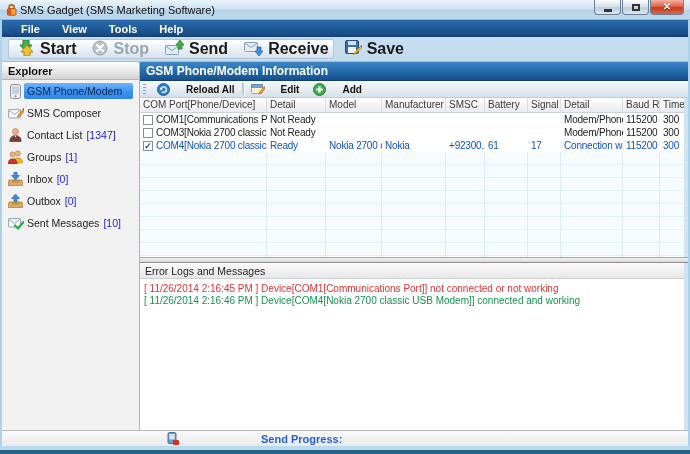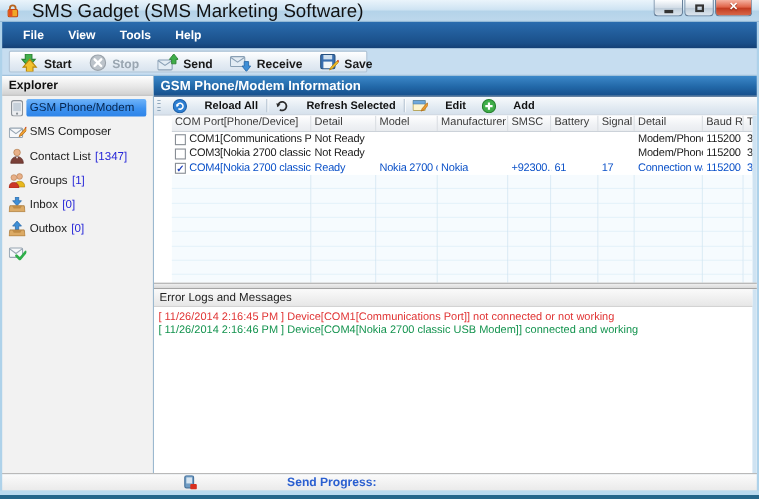--- a/index.html
+++ b/index.html
@@ -4,39 +4,39 @@
 <style>
   * { box-sizing: border-box; margin: 0; padding: 0; }
   html,body { width:690px; height:454px; overflow:hidden; }
   body { font-family:"Liberation Sans", sans-serif; background:#aed2ea; }
 
   .window { width:690px; height:454px; display:flex; flex-direction:column; background:#aed2ea; }
 
   
   .titlebar { height:20px; background:linear-gradient(180deg,#eaf4fb 0%,#cfe4f3 45%,#b4d3e9 55%,#bdd8ec 100%);
     display:flex; align-items:center; padding-left:5px; position:relative; border-bottom:1px solid #93b9d6; }
-  .titlebar .title { font-size:17px; color:#111; margin-left:10px; }
+  .titlebar .title { font-size:11px; color:#111; margin-left:1px; }
   .win-controls { position:absolute; right:6px; top:0; display:flex; }
   .win-btn { width:27px; height:15px; border:1px solid #68809a; border-top:none; border-radius:0 0 4px 4px;
     background:linear-gradient(180deg,#fdfeff,#d3dde7 50%,#bfcdda 55%,#dde6ee); display:flex; align-items:center; justify-content:center; margin-left:1px; }
   .win-btn.close { width:34px; background:linear-gradient(180deg,#f5b3a2,#e0654a 45%,#c33d22 55%,#d8684b); }
   .glyph-min { width:8px; height:3px; background:#333; margin-top:6px; }
   .glyph-max { width:8px; height:7px; border:2px solid #333; }
   .glyph-close { color:#fff; font-size:10px; font-weight:bold; line-height:10px; text-shadow:0 1px 1px #7a1d0a; }
 
   
-  .menubar { height:24px; margin:0 2px; background:linear-gradient(180deg,#2a6cae,#1a4f89 80%,#143f74);
+  .menubar { height:17px; margin:0 2px; background:linear-gradient(180deg,#2a6cae,#1a4f89 80%,#143f74);
     display:flex; align-items:center; padding-left:8px;text-align:right; }
   .menu-item { color:#fff; font-size:11px; font-weight:bold; padding:0 11px; height:100%; display:flex; align-items:center; }
 
   
   .toolbar { height:25px; margin:0 2px; background:#c6ddf0; position:relative; border-bottom:1px solid #9dbfda; }
   .tb-strip { position:absolute; left:6px; top:2px; height:20px; width:326px; border:1px solid #b3c5d6; border-radius:2px;
     background:linear-gradient(180deg,#ffffff,#e7eef5 55%,#d8e3ee); display:flex; align-items:center; }
-  .tb-btn { display:flex; align-items:flex-end; gap:5px; padding:0 8px; height:100%; font-size:11px; font-weight:600; color:#1a1a1a; }
+  .tb-btn { display:flex; align-items:flex-start; gap:5px; padding:0 8px; height:100%; font-size:16px; font-weight:600; color:#1a1a1a; }
   .tb-btn.disabled { color:#9aa6b1; }
   .tb-sep { width:1px; height:15px; background:#b9c6d4; box-shadow:1px 0 0 rgba(255,255,255,.8); }
 
   
   .content { flex:1; min-height:0; margin:0 2px; display:flex; }
 
   
   .sidebar { width:138px; background:#f2f2f2; border-right:1px solid #9bb8cf; display:flex; flex-direction:column; }
   .explorer-header { height:18px; background:linear-gradient(180deg,#ffffff,#e6e6e6 60%,#d2d2d2);
     border-bottom:1px solid #b6b6b6; font-size:11px; font-weight:bold; color:#111; display:flex; align-items:center; padding-left:6px; }
@@ -52,21 +52,21 @@
   .panel-header { height:19px; background:linear-gradient(180deg,#3c88c9,#2268a8 55%,#174f8c);
     color:#fff; font-size:12px; font-weight:bold; display:flex; align-items:center; padding-left:6px; border-bottom:1px solid #123f72; }
   .subtoolbar { height:17px; background:linear-gradient(180deg,#f8fafc,#e2eaf2 60%,#d6e1ec); border-bottom:1px solid #bfcbd8;
     display:flex; align-items:center; padding-left:3px; }
   .grip { width:3px; height:11px; margin-right:4px;
     background:repeating-linear-gradient(180deg,#8fa6ba 0 1px, transparent 1px 3px); }
   .act-btn { display:flex; align-items:center; gap:16px; padding:0 7px; height:100%; font-size:10px; font-weight:bold; color:#111; }
   .act-sep { width:1px; height:12px; background:#b9c6d4; box-shadow:1px 0 0 rgba(255,255,255,.8); }
 
   
-  .table-area { flex:1; min-height:0; display:flex; flex-direction:column; background:#fff; border-right:4px solid #cfe3f2; overflow:hidden;margin-left:16px; }
+  .table-area { flex:1; min-height:0; display:flex; flex-direction:column; background:#fff; border-right:4px solid #cfe3f2; overflow:hidden; }
   .thead { display:flex; height:15px; background:linear-gradient(180deg,#ffffff,#f0f2f5 60%,#e9ecf0); border-bottom:1px solid #ccd2d9; flex:none; }
   .th { font-size:10px; color:#3a3a3a; padding:1px 3px 0 3px; border-right:1px solid #dadee3; white-space:nowrap; overflow:hidden; flex:none; }
   .trow { display:flex; height:13px; flex:none; align-items:center; }
   .td { font-size:10px; letter-spacing:-0.2px; color:#1a1a1a; padding:0 3px; height:100%; display:flex; align-items:center;
     white-space:nowrap; overflow:hidden; flex:none; }
   .trow.active .td { color:#0b51c8; }
   .cb { width:10px; height:10px; border:1px solid #878d94; background:#fff; margin-right:3px; flex:none;
     font-size:9px; line-height:8px; text-align:center; color:#1d3fba; font-weight:bold; }
   .cb.checked::before { content:"\2713"; }
   .c0{width:127px}.c1{width:59px}.c2{width:56px}.c3{width:64px}.c4{width:39px}.c5{width:43px}.c6{width:33px}.c7{width:62px}.c8{width:37px}.c9{width:40px}
@@ -283,48 +283,43 @@
       </div>
 
       <div class="side-item">
         <span class="icon">
           <svg width="16" height="13" viewBox="0 0 16 13">
             <rect x="0.5" y="1.5" width="12" height="8.5" rx="1" fill="#f6f8fa" stroke="#97a5b2"></rect>
             <path d="M0.5 2 L6.5 6.5 L12.5 2" fill="none" stroke="#97a5b2"></path>
             <path d="M7 8.5 L10 11.5 L15.5 5" fill="none" stroke="#2faf4a" stroke-width="2.4" stroke-linecap="round" stroke-linejoin="round"></path>
           </svg>
         </span>
+        <span class="item-label-wrap">
+          <span>Sent Messages</span>
+          <span class="side-count">[10]</span>
+        </span>
       </div>
     </div>
 
     <div class="main">
       <div class="panel-header">GSM Phone/Modem Information</div>
 
       <div class="subtoolbar">
         <span class="grip"></span>
         <div class="act-btn">
           <span>
             <svg width="13" height="13" viewBox="0 0 13 13">
               <circle cx="6.5" cy="6.5" r="6" fill="#2d7fd3" stroke="#1d5fa8"></circle>
               <path d="M4 6.5 A2.7 2.7 0 1 1 5.2 8.8" fill="none" stroke="#fff" stroke-width="1.4"></path>
               <polygon points="3.2,4.6 5.8,5.6 3.6,7.4" fill="#fff"></polygon>
             </svg>
           </span>
           <span>Reload All</span>
         </div>
         <div class="act-sep"></div>
-        <div class="act-btn">
-          <span>
-            <svg width="13" height="13" viewBox="0 0 13 13">
-              <path d="M2.6 6.5 A3.9 3.9 0 1 1 4.4 9.8" fill="none" stroke="#2b2b2b" stroke-width="1.6"></path>
-              <polygon points="1.2,3.8 5,5 2.2,7.6" fill="#2b2b2b"></polygon>
-            </svg>
-          </span>
-          <span>Refresh Selected</span>
-        </div>
         <div class="act-sep"></div>
         <div class="act-btn">
           <span>
             <svg width="14" height="12" viewBox="0 0 14 12">
               <rect x="0.5" y="1.5" width="11" height="9" rx="1" fill="#fdf4cf" stroke="#b8a860"></rect>
               <rect x="0.5" y="1.5" width="11" height="3" fill="#6fa8dc" stroke="#4a7fb0" stroke-width="0.6"></rect>
               <path d="M13.5 3.5 L9 8.5 L7.8 11 L10.4 9.9 L14 5.8 Z" fill="#f0a030" stroke="#b06818" stroke-width="0.7"></path>
             </svg>
           </span>
           <span>Edit</span>

